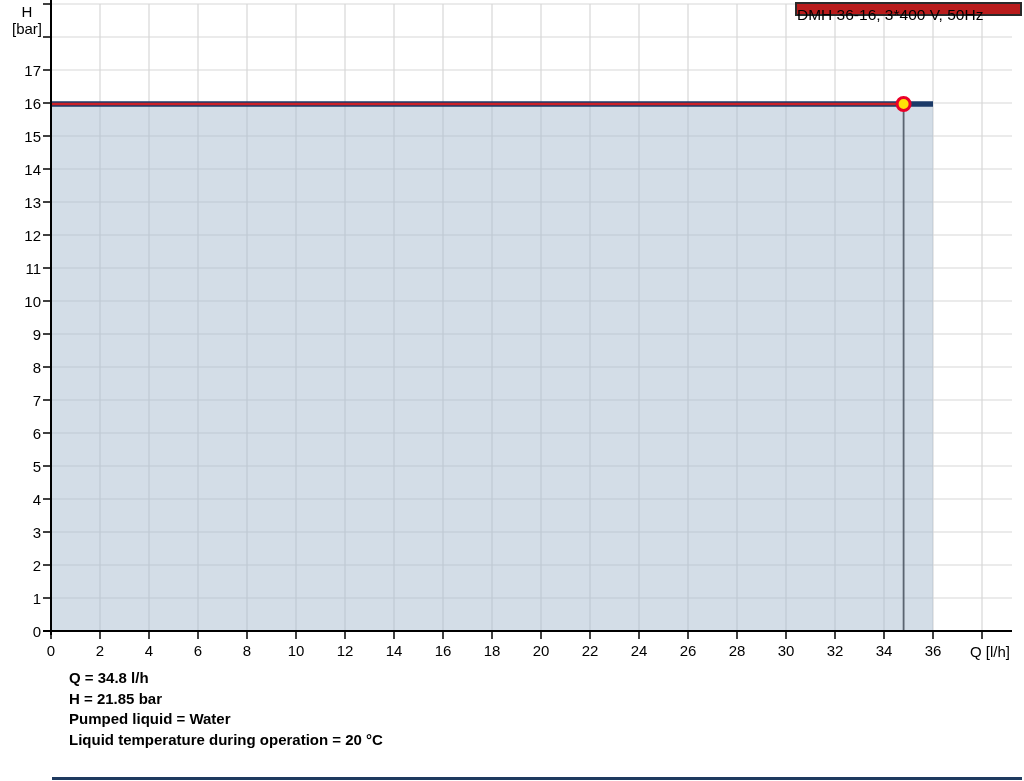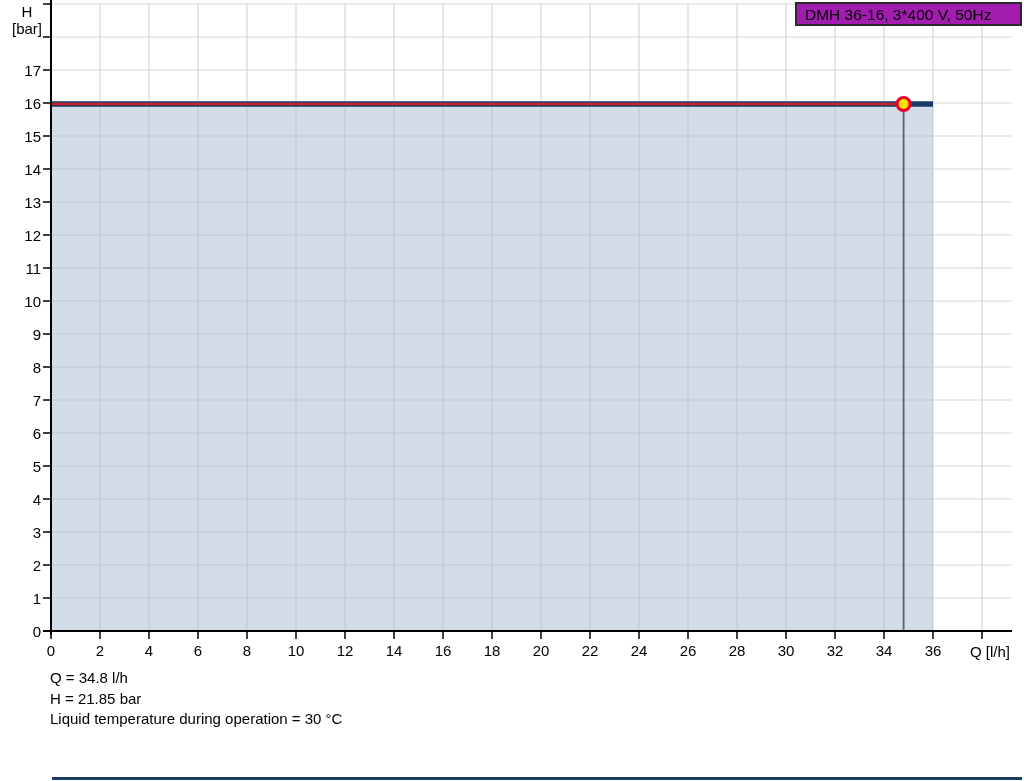--- a/index.html
+++ b/index.html
@@ -11,26 +11,26 @@
   #chart-svg text{font-family:"Liberation Sans",sans-serif;}
   .y-axis-title{
     position:absolute;left:0;top:3px;width:54px;text-align:center;
     font-size:15px;line-height:17px;
   }
   .x-axis-title{
     position:absolute;left:950px;top:643px;width:80px;text-align:center;
     font-size:15px;white-space:nowrap;
   }
   .legend-box{
-    position:absolute;left:795px;top:2px;width:227px;height:24px;
-    box-sizing:border-box;background:#a21caf;border:2px solid #2a2a2a;
-    font-size:15.5px;line-height:22px;padding-left:8px;white-space:nowrap;
+    position:absolute;left:795px;top:2px;width:227px;height:14px;
+    box-sizing:border-box;background:#b91c1c;border:2px solid #2a2a2a;
+    font-size:15.5px;line-height:22px;white-space:nowrap;
   }
   .footer-block{
-    position:absolute;left:50px;top:668px;font-size:15px;line-height:20.6px;
+    position:absolute;left:69px;top:668px;font-size:15px;line-height:20.6px;font-weight:bold;
   }
   .footer-line{display:block;white-space:nowrap;}
   .footer-rule{
     position:absolute;left:52px;top:777px;width:970px;height:2.5px;
   }
 </style>
 </head>
 <body>
 
 <div id="app">
@@ -167,18 +167,19 @@
 
   <div class="x-axis-title">Q [l/h]</div>
 
   <div class="legend-box">
     <span>DMH 36-16, 3*400 V, 50Hz</span>
   </div>
 
   <div class="footer-block">
     <span class="footer-line">Q = 34.8 l/h</span>
     <span class="footer-line">H = 21.85 bar</span>
-    <span class="footer-line">Liquid temperature during operation = 30 °C</span>
+    <span class="footer-line">Pumped liquid = Water</span>
+    <span class="footer-line">Liquid temperature during operation = 20 °C</span>
   </div>
 
   <div class="footer-rule" style="background: rgb(30, 58, 95);"></div>
 
 </div>
 
 </body></html>

